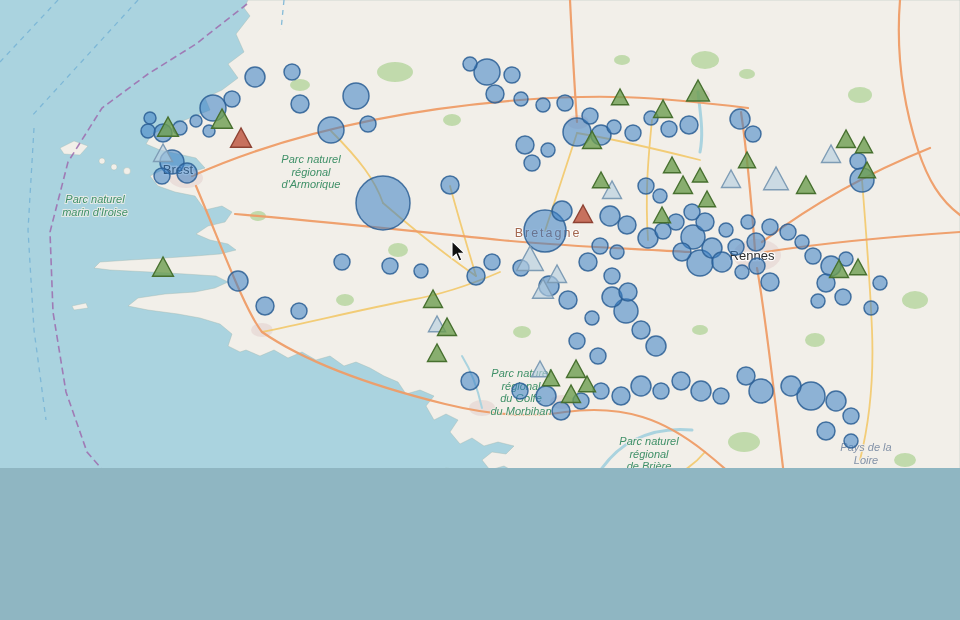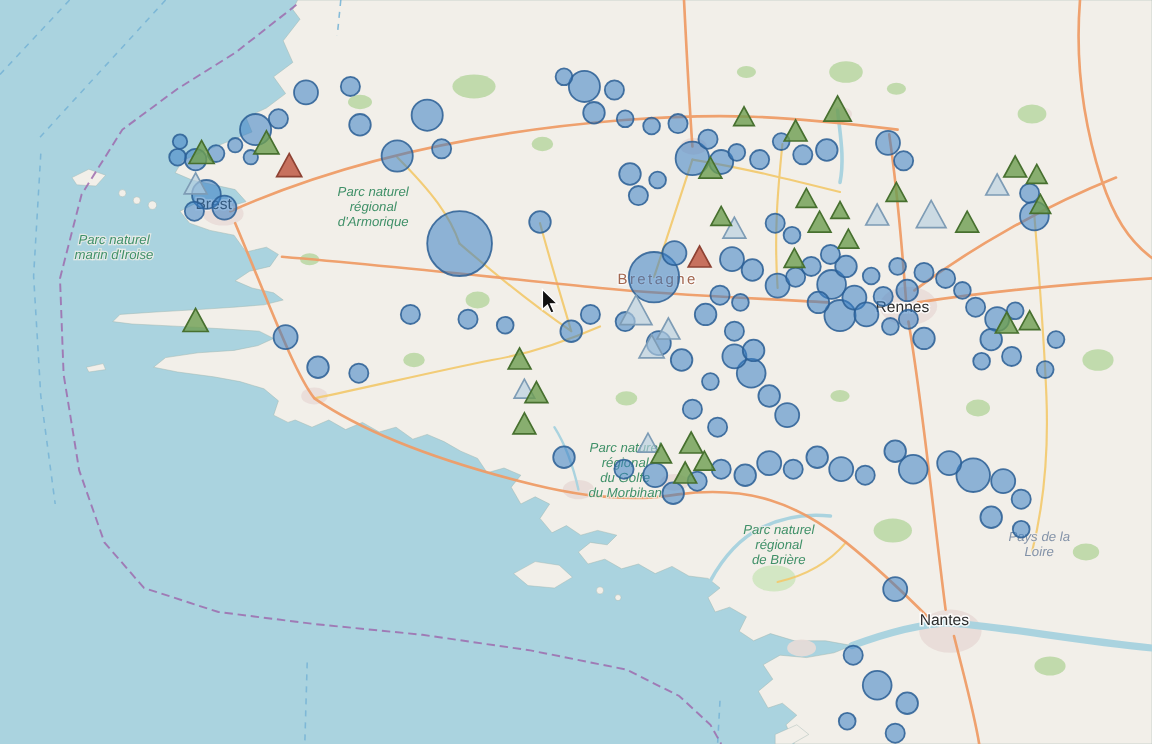--- a/index.html
+++ b/index.html
@@ -1,16 +1,16 @@
 <!DOCTYPE html>
 <html><head>
 <meta charset="utf-8">
 <style>
   html,body{margin:0;padding:0;background:#8fb6c2;}
-  .viewport{position:relative;width:960px;height:620px;overflow:hidden;
+  .viewport{position:relative;width:960px;height:468px;overflow:hidden;
     font-family:"Liberation Sans",sans-serif;}
   svg{display:block}
   .city-label{font-size:13px;fill:#2d2d2d;paint-order:stroke;stroke:rgba(255,255,255,.85);stroke-width:2.5px;font-family:"Liberation Sans",sans-serif;}
   .region-label{font-size:12.5px;fill:#a3674f;letter-spacing:2px;paint-order:stroke;stroke:rgba(255,255,255,.7);stroke-width:2px;font-family:"Liberation Sans",sans-serif;}
   .park-label{font-size:11px;font-style:italic;fill:#3f9068;paint-order:stroke;stroke:rgba(242,239,233,.8);stroke-width:2px;font-family:"Liberation Sans",sans-serif;}
   .region-gray-label{font-size:11px;font-style:italic;fill:#8292a8;paint-order:stroke;stroke:rgba(242,239,233,.8);stroke-width:2px;font-family:"Liberation Sans",sans-serif;}
 </style>
 </head>
 <body>
 

